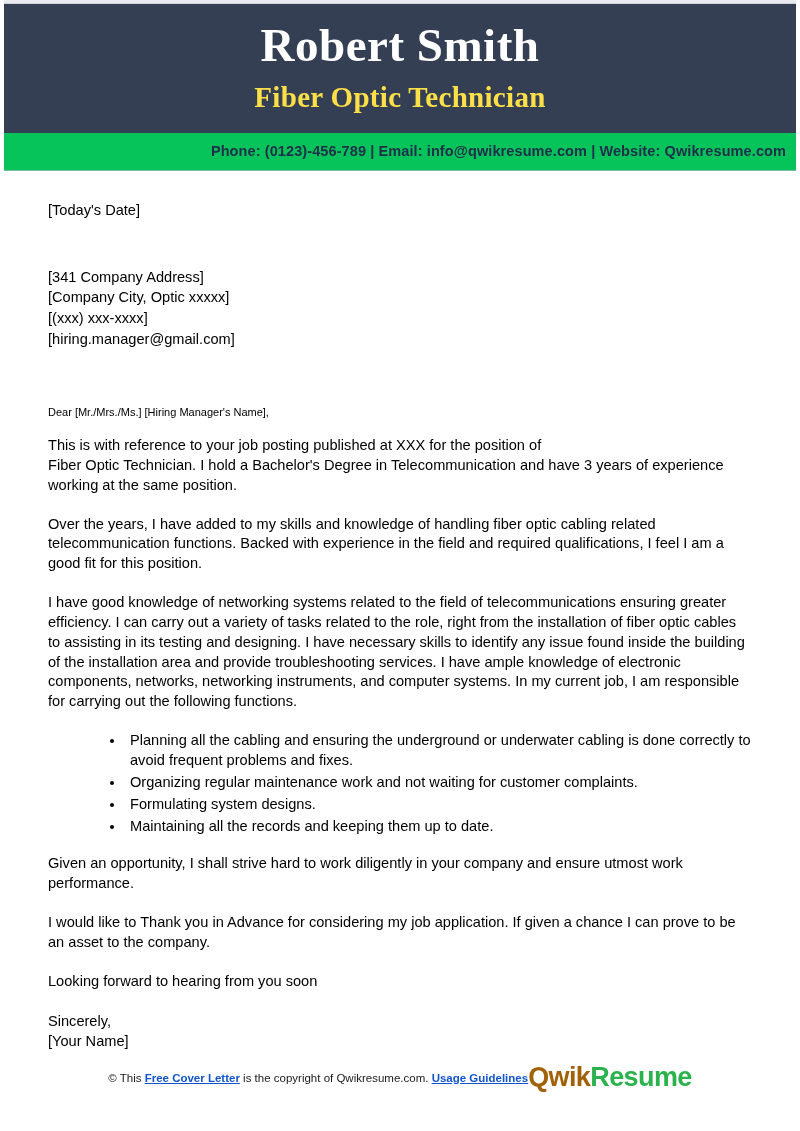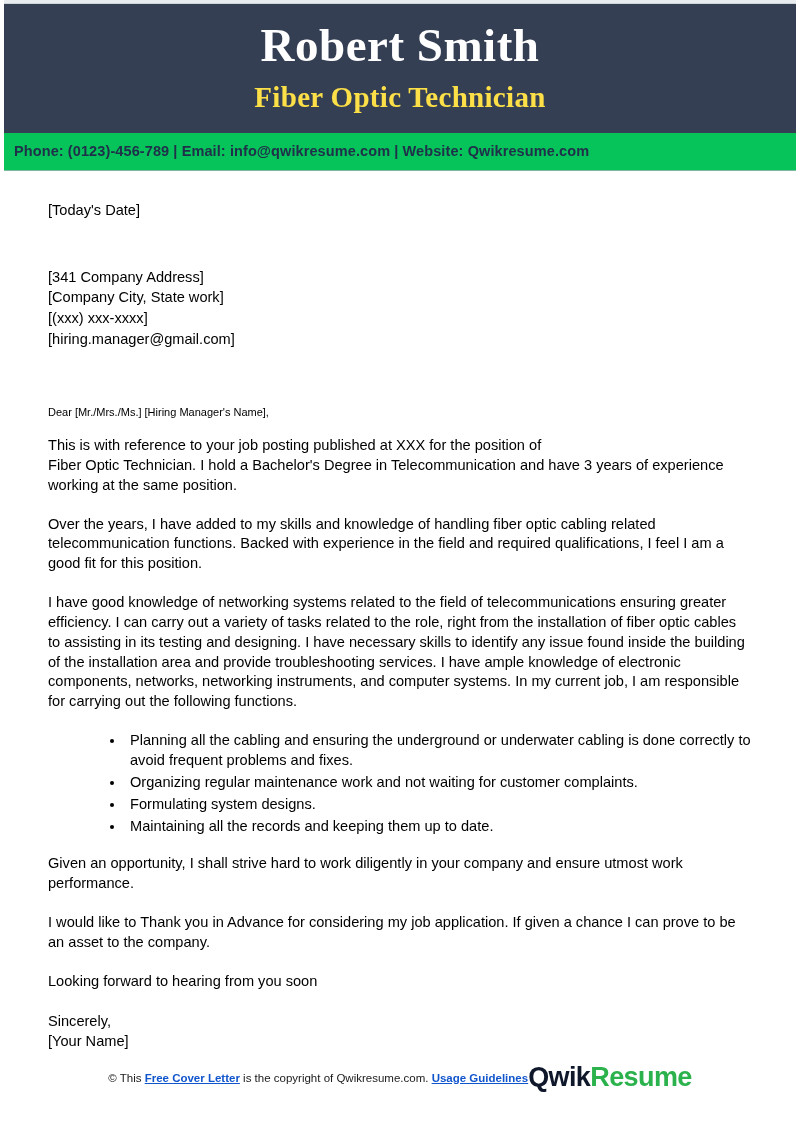--- a/index.html
+++ b/index.html
@@ -46,21 +46,21 @@
     font-family: "Liberation Serif", serif;
     font-weight: bold;
     font-size: 29px;
     line-height: 1.3;
     color: #fde047;
     letter-spacing: 0.3px;
     margin: 6px 0 0 0;
   }
   .contact-bar {
     background: #07c45a;
-    text-align: left;
+    text-align: right;
     padding: 9px 10px 10px 10px;
     border-bottom: 1px solid #7fb8a2;
   }
   .contact-text {
     font-family: "Liberation Sans", sans-serif;
     font-weight: bold;
     font-size: 14.5px;
     color: #20304a;
     letter-spacing: 0.1px;
   }
@@ -149,21 +149,21 @@
     text-decoration: underline;
     font-weight: bold;
   }
   .logo {
     font-family: "Liberation Sans", sans-serif;
     font-weight: bold;
     font-size: 27px;
     letter-spacing: -0.6px;
     white-space: nowrap;
   }
-  .logo .qwik { color: #0f172a; }
+  .logo .qwik { color: #a16207; }
   .logo .resume { color: #2bb24c; }
 </style>
 </head>
 <body>
 
 <div class="page">
 
   <div class="top-rule"></div>
 
   <div class="header">
@@ -174,21 +174,21 @@
   <div class="contact-bar">
     <span class="contact-text">Phone: (0123)-456-789 | Email: info@qwikresume.com | Website: Qwikresume.com</span>
   </div>
 
   <div class="letter">
 
     <div class="date-line">[Today's Date]</div>
 
     <div class="recipient">
       <div>[341 Company Address]</div>
-      <div>[Company City, State work]</div>
+      <div>[Company City, Optic xxxxx]</div>
       <div>[(xxx) xxx-xxxx]</div>
       <div>[hiring.manager@gmail.com]</div>
     </div>
 
     <div class="salutation">Dear [Mr./Mrs./Ms.] [Hiring Manager's Name],</div>
 
     <p class="para"><span>This is with reference to your job posting published at XXX for the position of</span><br><span>Fiber Optic Technician. I hold a Bachelor's Degree in Telecommunication and have 3 years of experience working at the same position.</span></p>
 
     <p class="para">Over the years, I have added to my skills and knowledge of handling fiber optic cabling related telecommunication functions. Backed with experience in the field and required qualifications, I feel I am a good fit for this position.</p>
 

